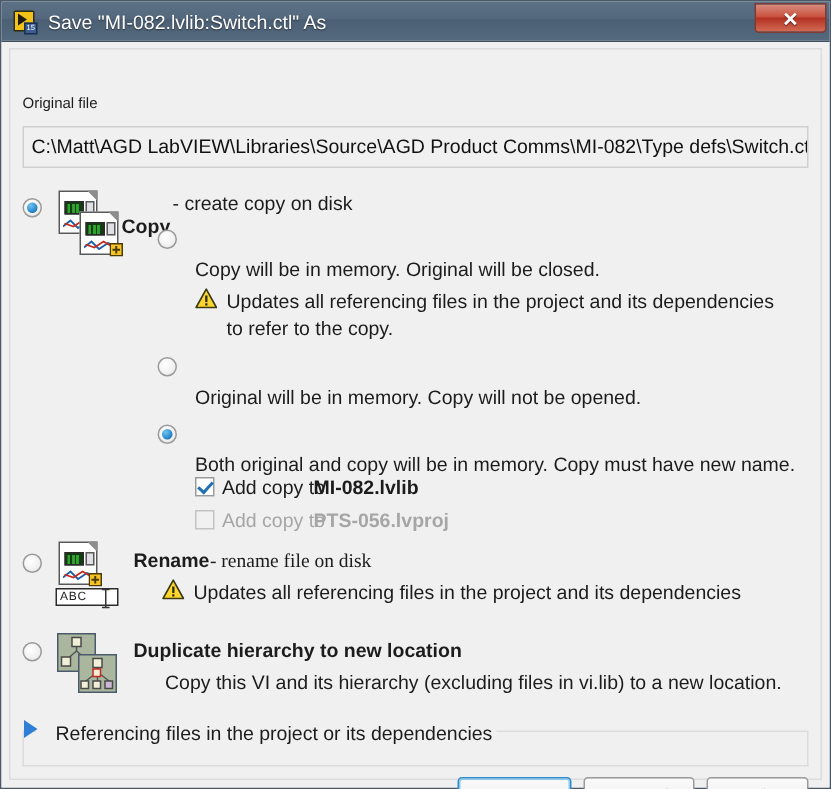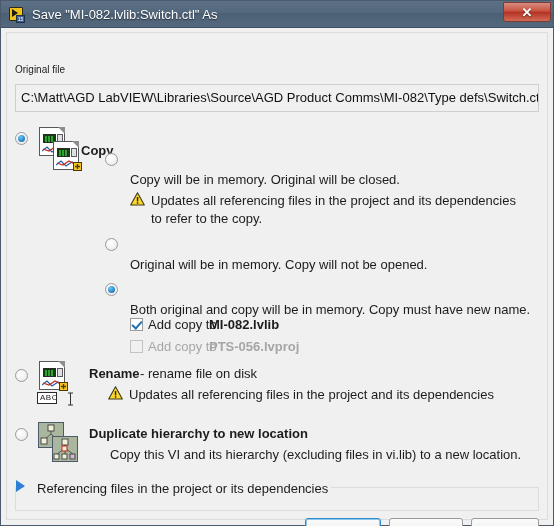--- a/index.html
+++ b/index.html
@@ -252,21 +252,21 @@
   .vi-doc .wave svg { display: block; }
 
   .plus-badge {
     position: absolute;
     width: 9px; height: 9px;
   }
   .plus-badge svg { display: block; }
 
   .rename-tag {
     position: absolute;
-    width: 20px; height: 12px;
+    width: 42px; height: 12px;
     background: #ffffff;
     border: 1px solid #2b2b2b;
     box-sizing: border-box;
     font-size: 8px;
     color: #222;
     line-height: 10px;
     text-align: left;
     padding-left: 2px;
     font-family: "Liberation Sans", sans-serif;
     letter-spacing: 0.5px;
@@ -407,20 +407,21 @@
       </div>
       <div class="plus-badge" style="left:72px; top:134px;">
         <svg width="9" height="9" viewBox="0 0 9 9">
           <rect x="0.5" y="0.5" width="8" height="8" fill="#f6c324" stroke="#4a3a05"></rect>
           <path d="M4.5 2 V7 M2 4.5 H7" stroke="#4a3a05" stroke-width="1.3"></path>
         </svg>
       </div>
     </div>
 
     <span class="t bold" style="left:80px; top:100px;margin-top:15px;">Copy</span>
+    <span class="t" style="left:114px; top:100px;"> - create copy on disk</span>
 
     <div class="radio" style="left:104px; top:125px;"></div>
     <span class="t" style="left:129px; top:144px;">Copy will be in memory. Original will be closed.</span>
 
     <div class="warn" style="left:129px; top:164px;">
       <svg width="15" height="14" viewBox="0 0 15 14">
         <path d="M7.5 0.8 L14.3 13 L0.7 13 Z" fill="#ffd62e" stroke="#3a3a14" stroke-width="1.1" stroke-linejoin="round"></path>
         <rect x="6.8" y="5" width="1.5" height="4.4" fill="#2b2b10"></rect>
         <rect x="6.8" y="10.2" width="1.5" height="1.5" fill="#2b2b10"></rect>
       </svg>
@@ -466,21 +467,21 @@
       </div>
       <div class="rename-tag" style="left:36px; top:364px;">ABC</div>
       <div class="caret-i" style="left:66px; top:364px;">
         <svg width="7" height="14" viewBox="0 0 7 14">
           <path d="M1 1 H6 M3.5 1 V13 M1 13 H6" stroke="#333" stroke-width="1" fill="none"></path>
         </svg>
       </div>
     </div>
 
     <span class="t bold" style="left:88px; top:338px;">Rename</span>
-    <span class="t" style="left:139px; top:338px;"> - rename file on disk</span>
+    <span class="t" style="left:139px; top:338px;font-family:Liberation Serif, serif;"> - rename file on disk</span>
 
     <div class="warn" style="left:107px; top:358px;">
       <svg width="15" height="14" viewBox="0 0 15 14">
         <path d="M7.5 0.8 L14.3 13 L0.7 13 Z" fill="#ffd62e" stroke="#3a3a14" stroke-width="1.1" stroke-linejoin="round"></path>
         <rect x="6.8" y="5" width="1.5" height="4.4" fill="#2b2b10"></rect>
         <rect x="6.8" y="10.2" width="1.5" height="1.5" fill="#2b2b10"></rect>
       </svg>
     </div>
     <span class="t" style="left:128px; top:359px;">Updates all referencing files in the project and its dependencies</span>
 

